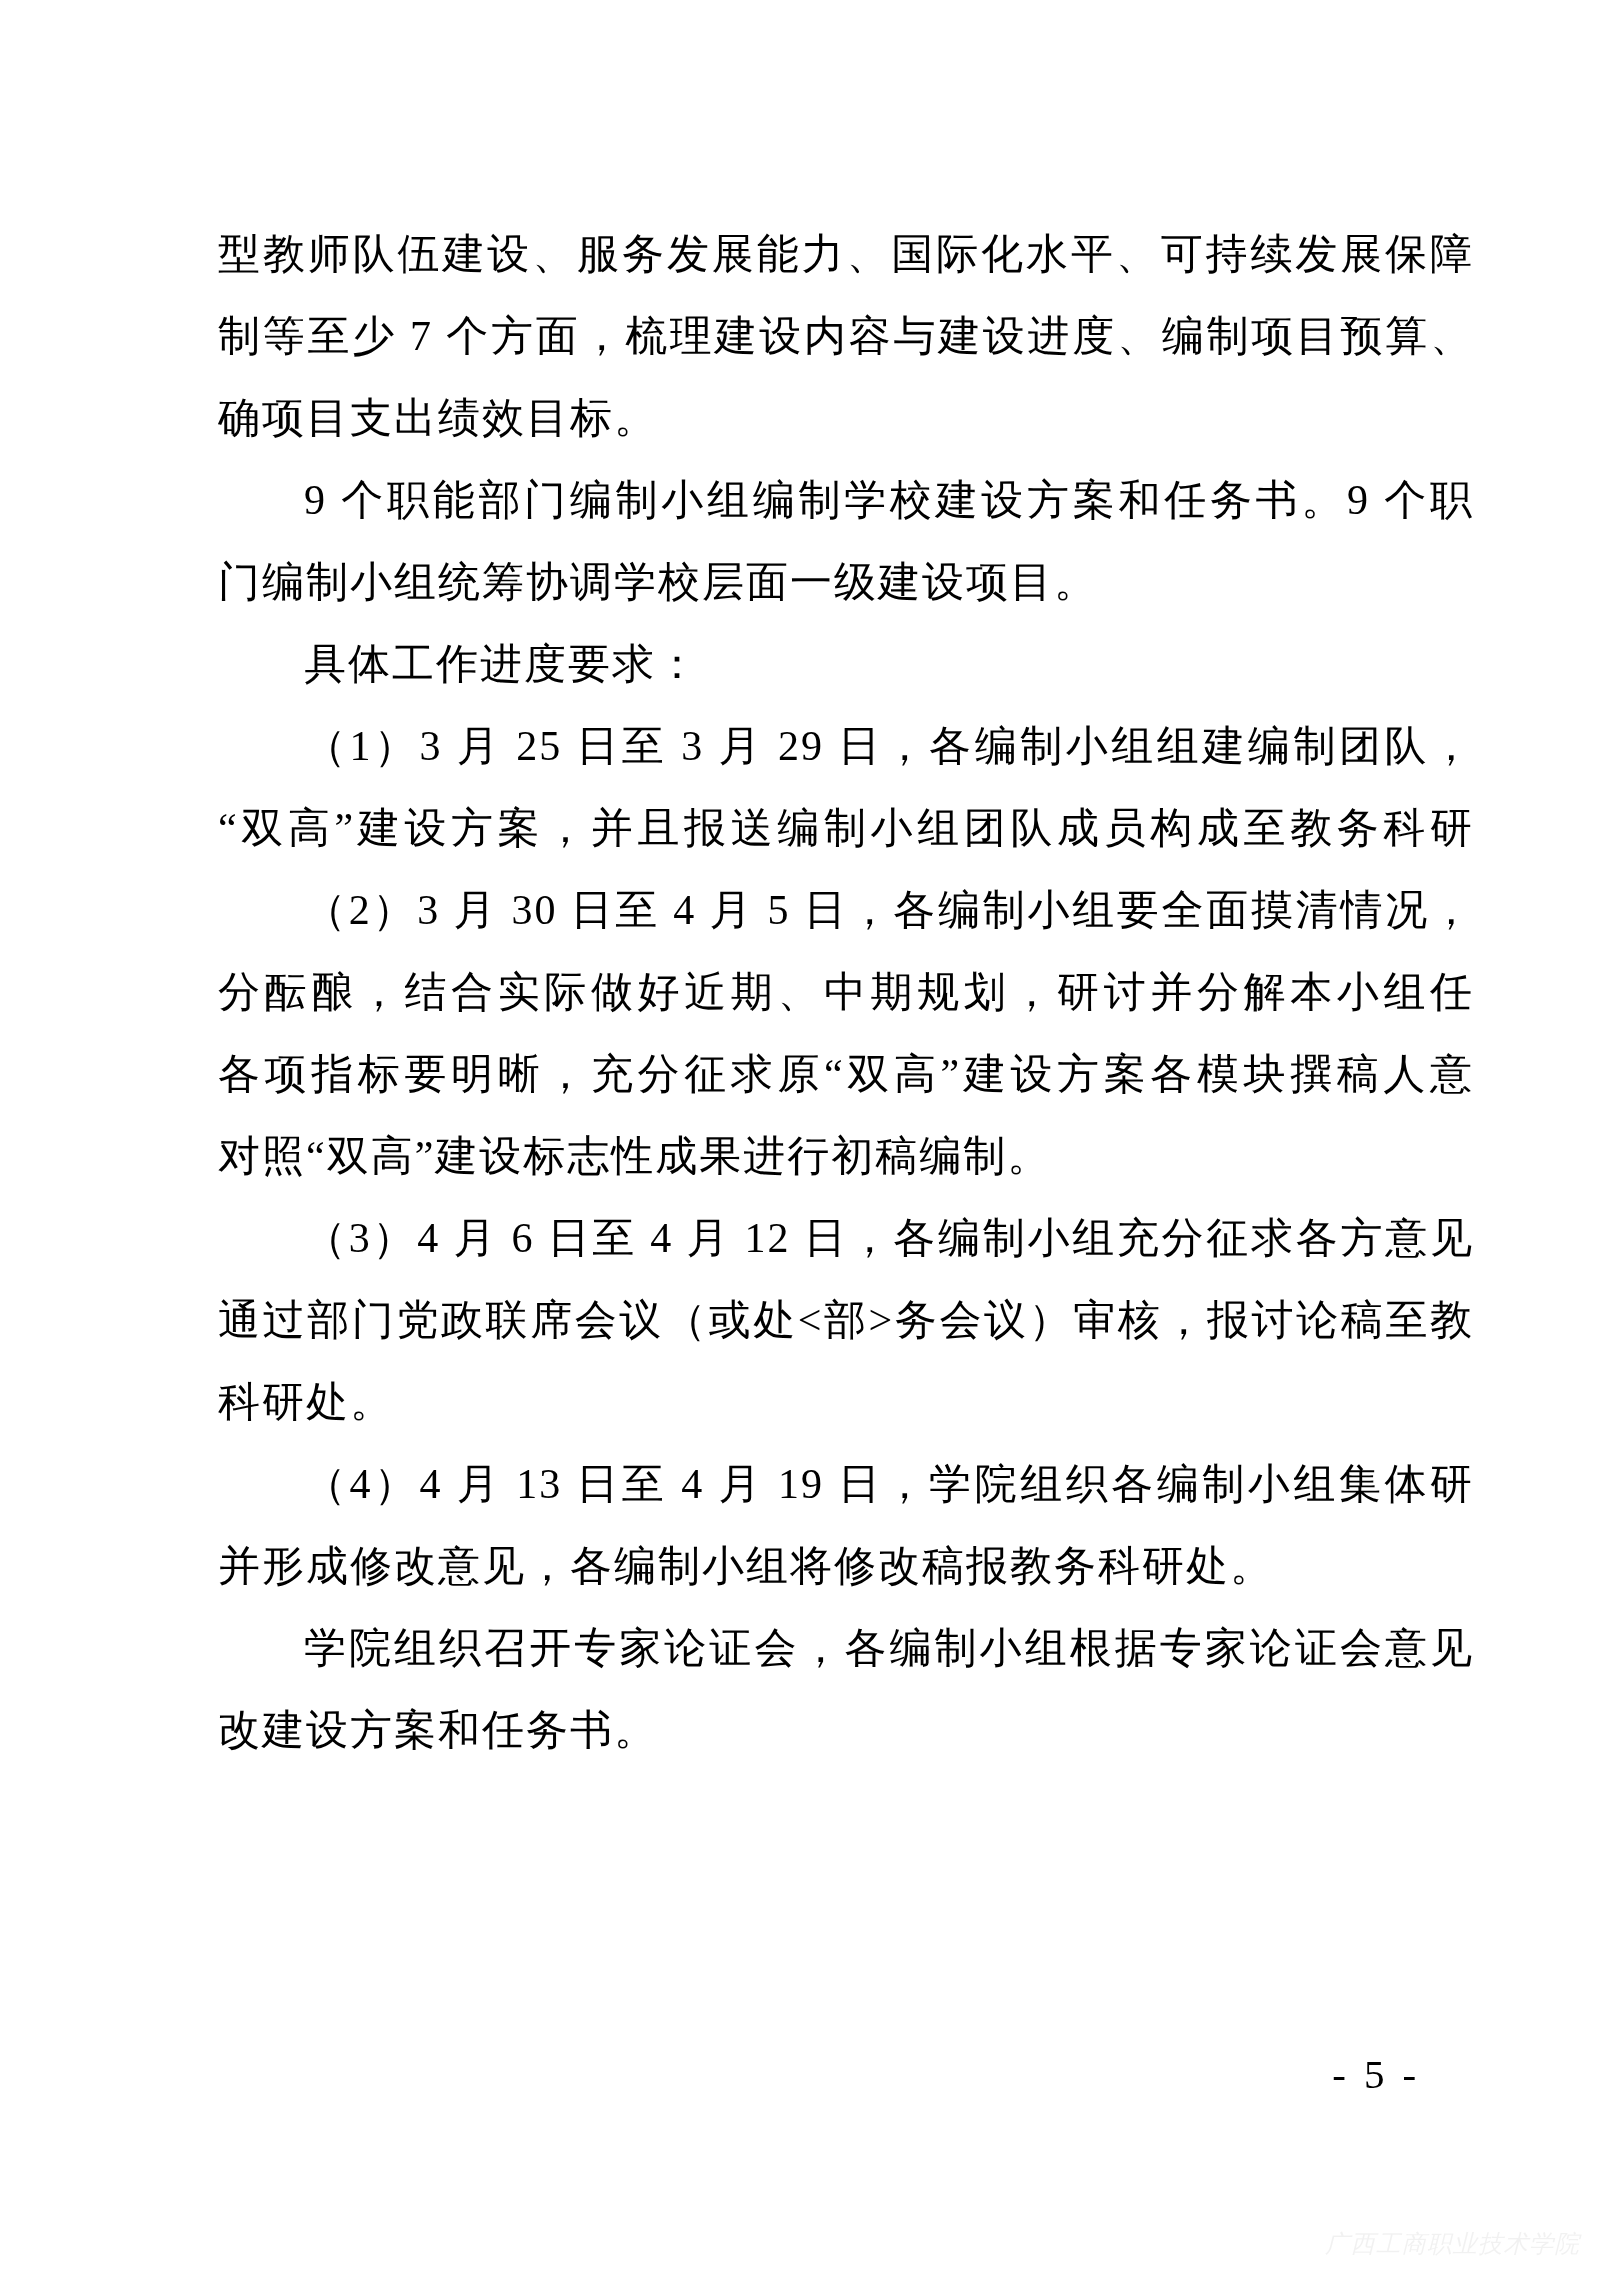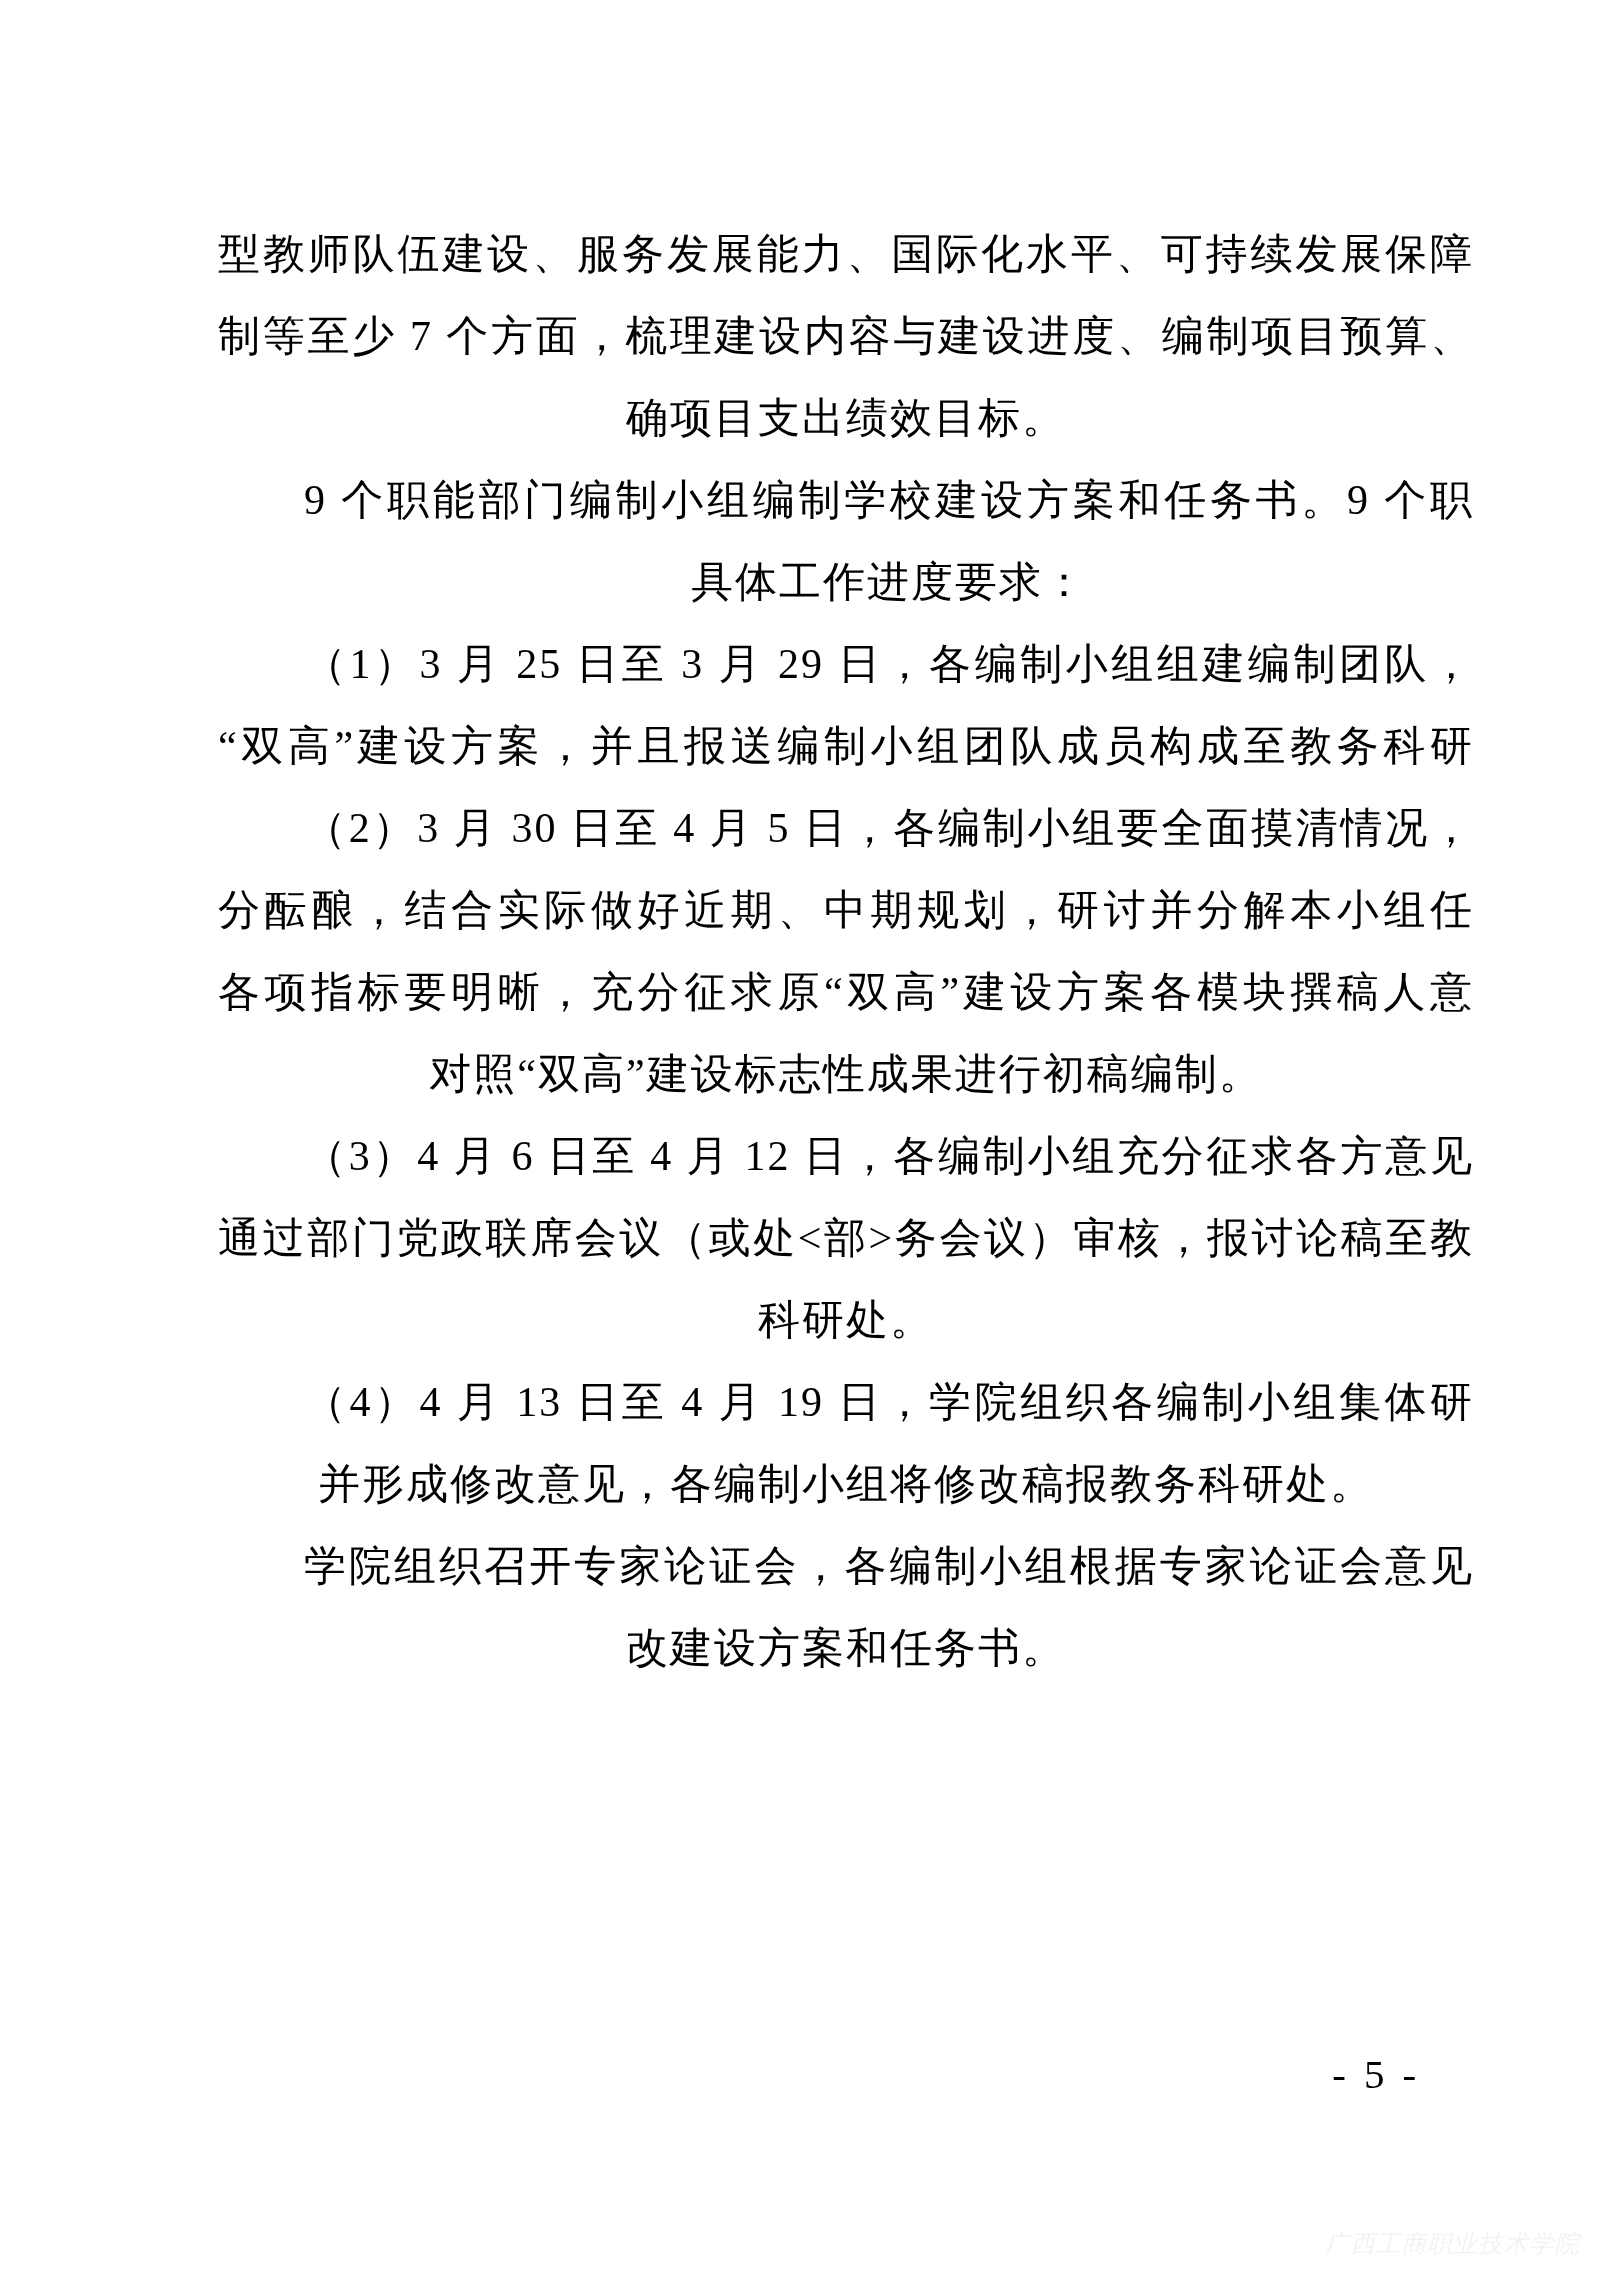--- a/index.html
+++ b/index.html
@@ -22,21 +22,21 @@
     top: 213px;
     width: 1256px;
   }
   .line {
     font-size: 42px;
     line-height: 82px;
     height: 82px;
     letter-spacing: 2px;
     white-space: normal;
     overflow: hidden;
-    text-align: center;
+    text-align: left;
     color: #000000;
   }
   .line.ind {
     text-indent: 86px;
   }
   .line.fill {
     text-align: justify;
     text-align-last: justify;
   }
   .page-number {
@@ -64,20 +64,21 @@
 </head>
 <body>
 
 <div class="page">
 
   <div class="textblock">
     <div class="line fill">型教师队伍建设、服务发展能力、国际化水平、可持续发展保障机</div>
     <div class="line fill">制等至少 7 个方面，梳理建设内容与建设进度、编制项目预算、明</div>
     <div class="line">确项目支出绩效目标。</div>
     <div class="line ind fill">9 个职能部门编制小组编制学校建设方案和任务书。9 个职能部</div>
+    <div class="line">门编制小组统筹协调学校层面一级建设项目。</div>
     <div class="line ind">具体工作进度要求：</div>
     <div class="line ind fill">（1）3 月 25 日至 3 月 29 日，各编制小组组建编制团队，研讨</div>
     <div class="line fill">“双高”建设方案，并且报送编制小组团队成员构成至教务科研处。</div>
     <div class="line ind fill">（2）3 月 30 日至 4 月 5 日，各编制小组要全面摸清情况，充</div>
     <div class="line fill">分酝酿，结合实际做好近期、中期规划，研讨并分解本小组任务，</div>
     <div class="line fill">各项指标要明晰，充分征求原“双高”建设方案各模块撰稿人意见，</div>
     <div class="line">对照“双高”建设标志性成果进行初稿编制。</div>
     <div class="line ind fill">（3）4 月 6 日至 4 月 12 日，各编制小组充分征求各方意见并</div>
     <div class="line fill">通过部门党政联席会议（或处&lt;部&gt;务会议）审核，报讨论稿至教务</div>
     <div class="line">科研处。</div>

